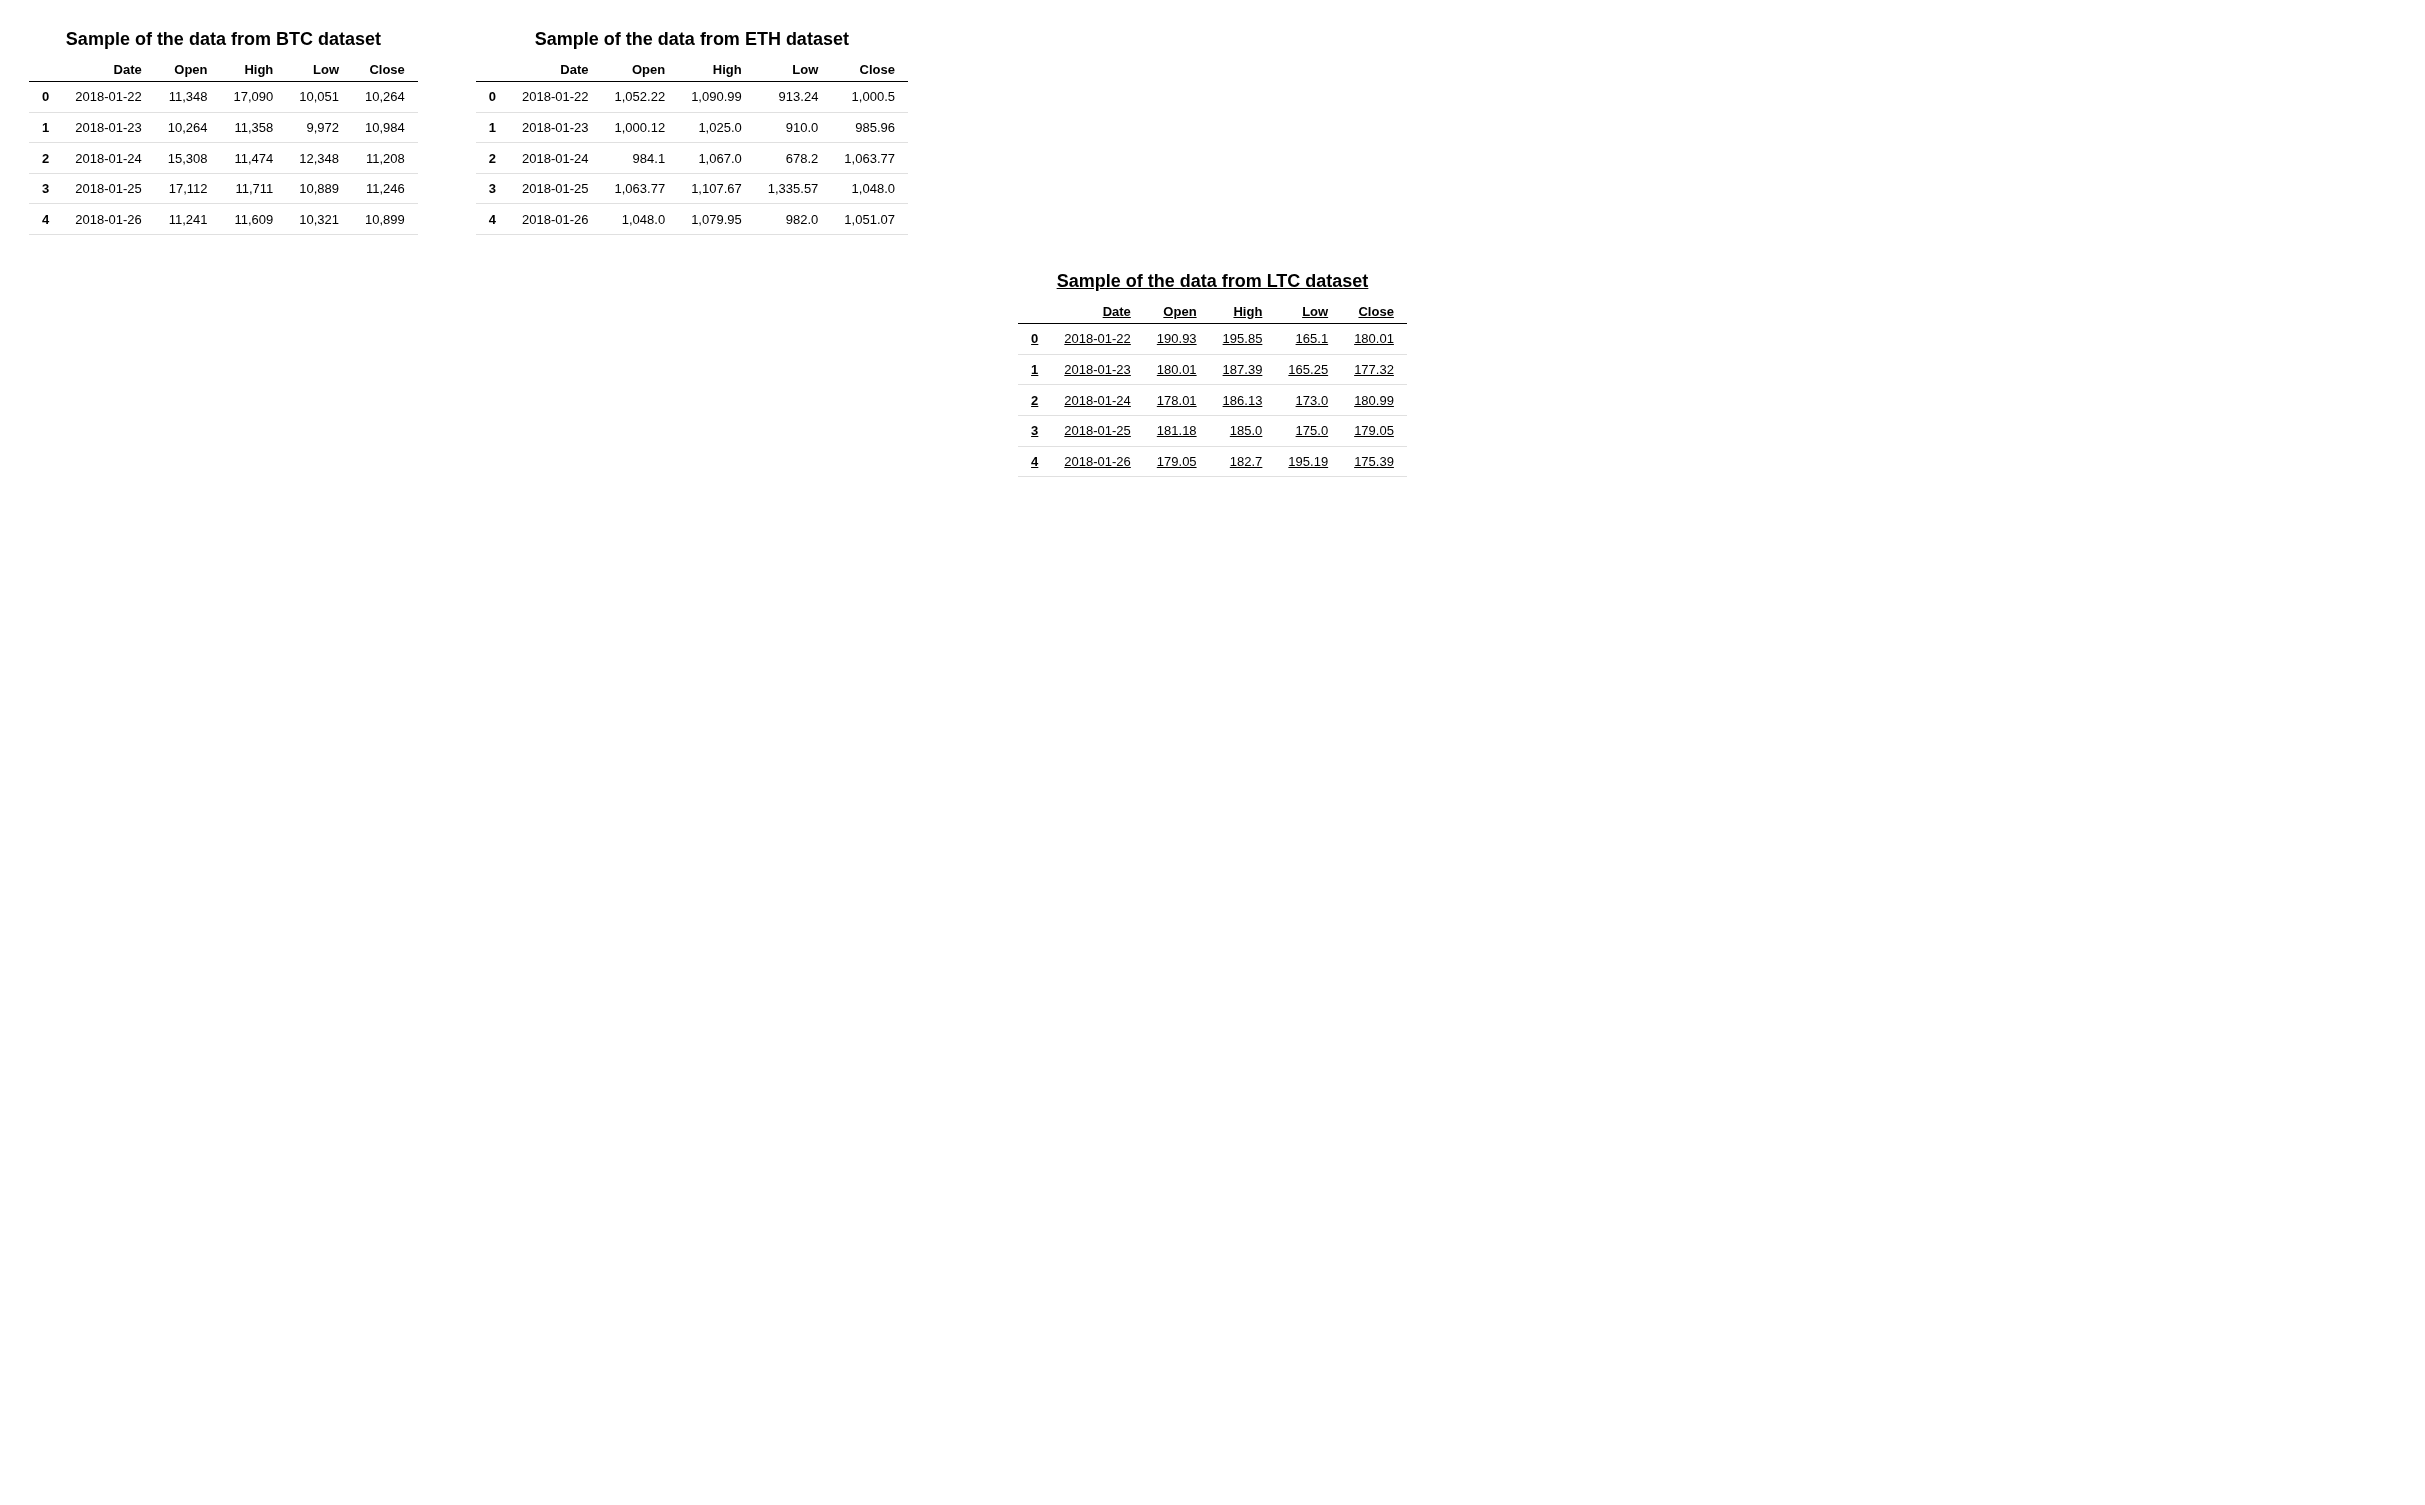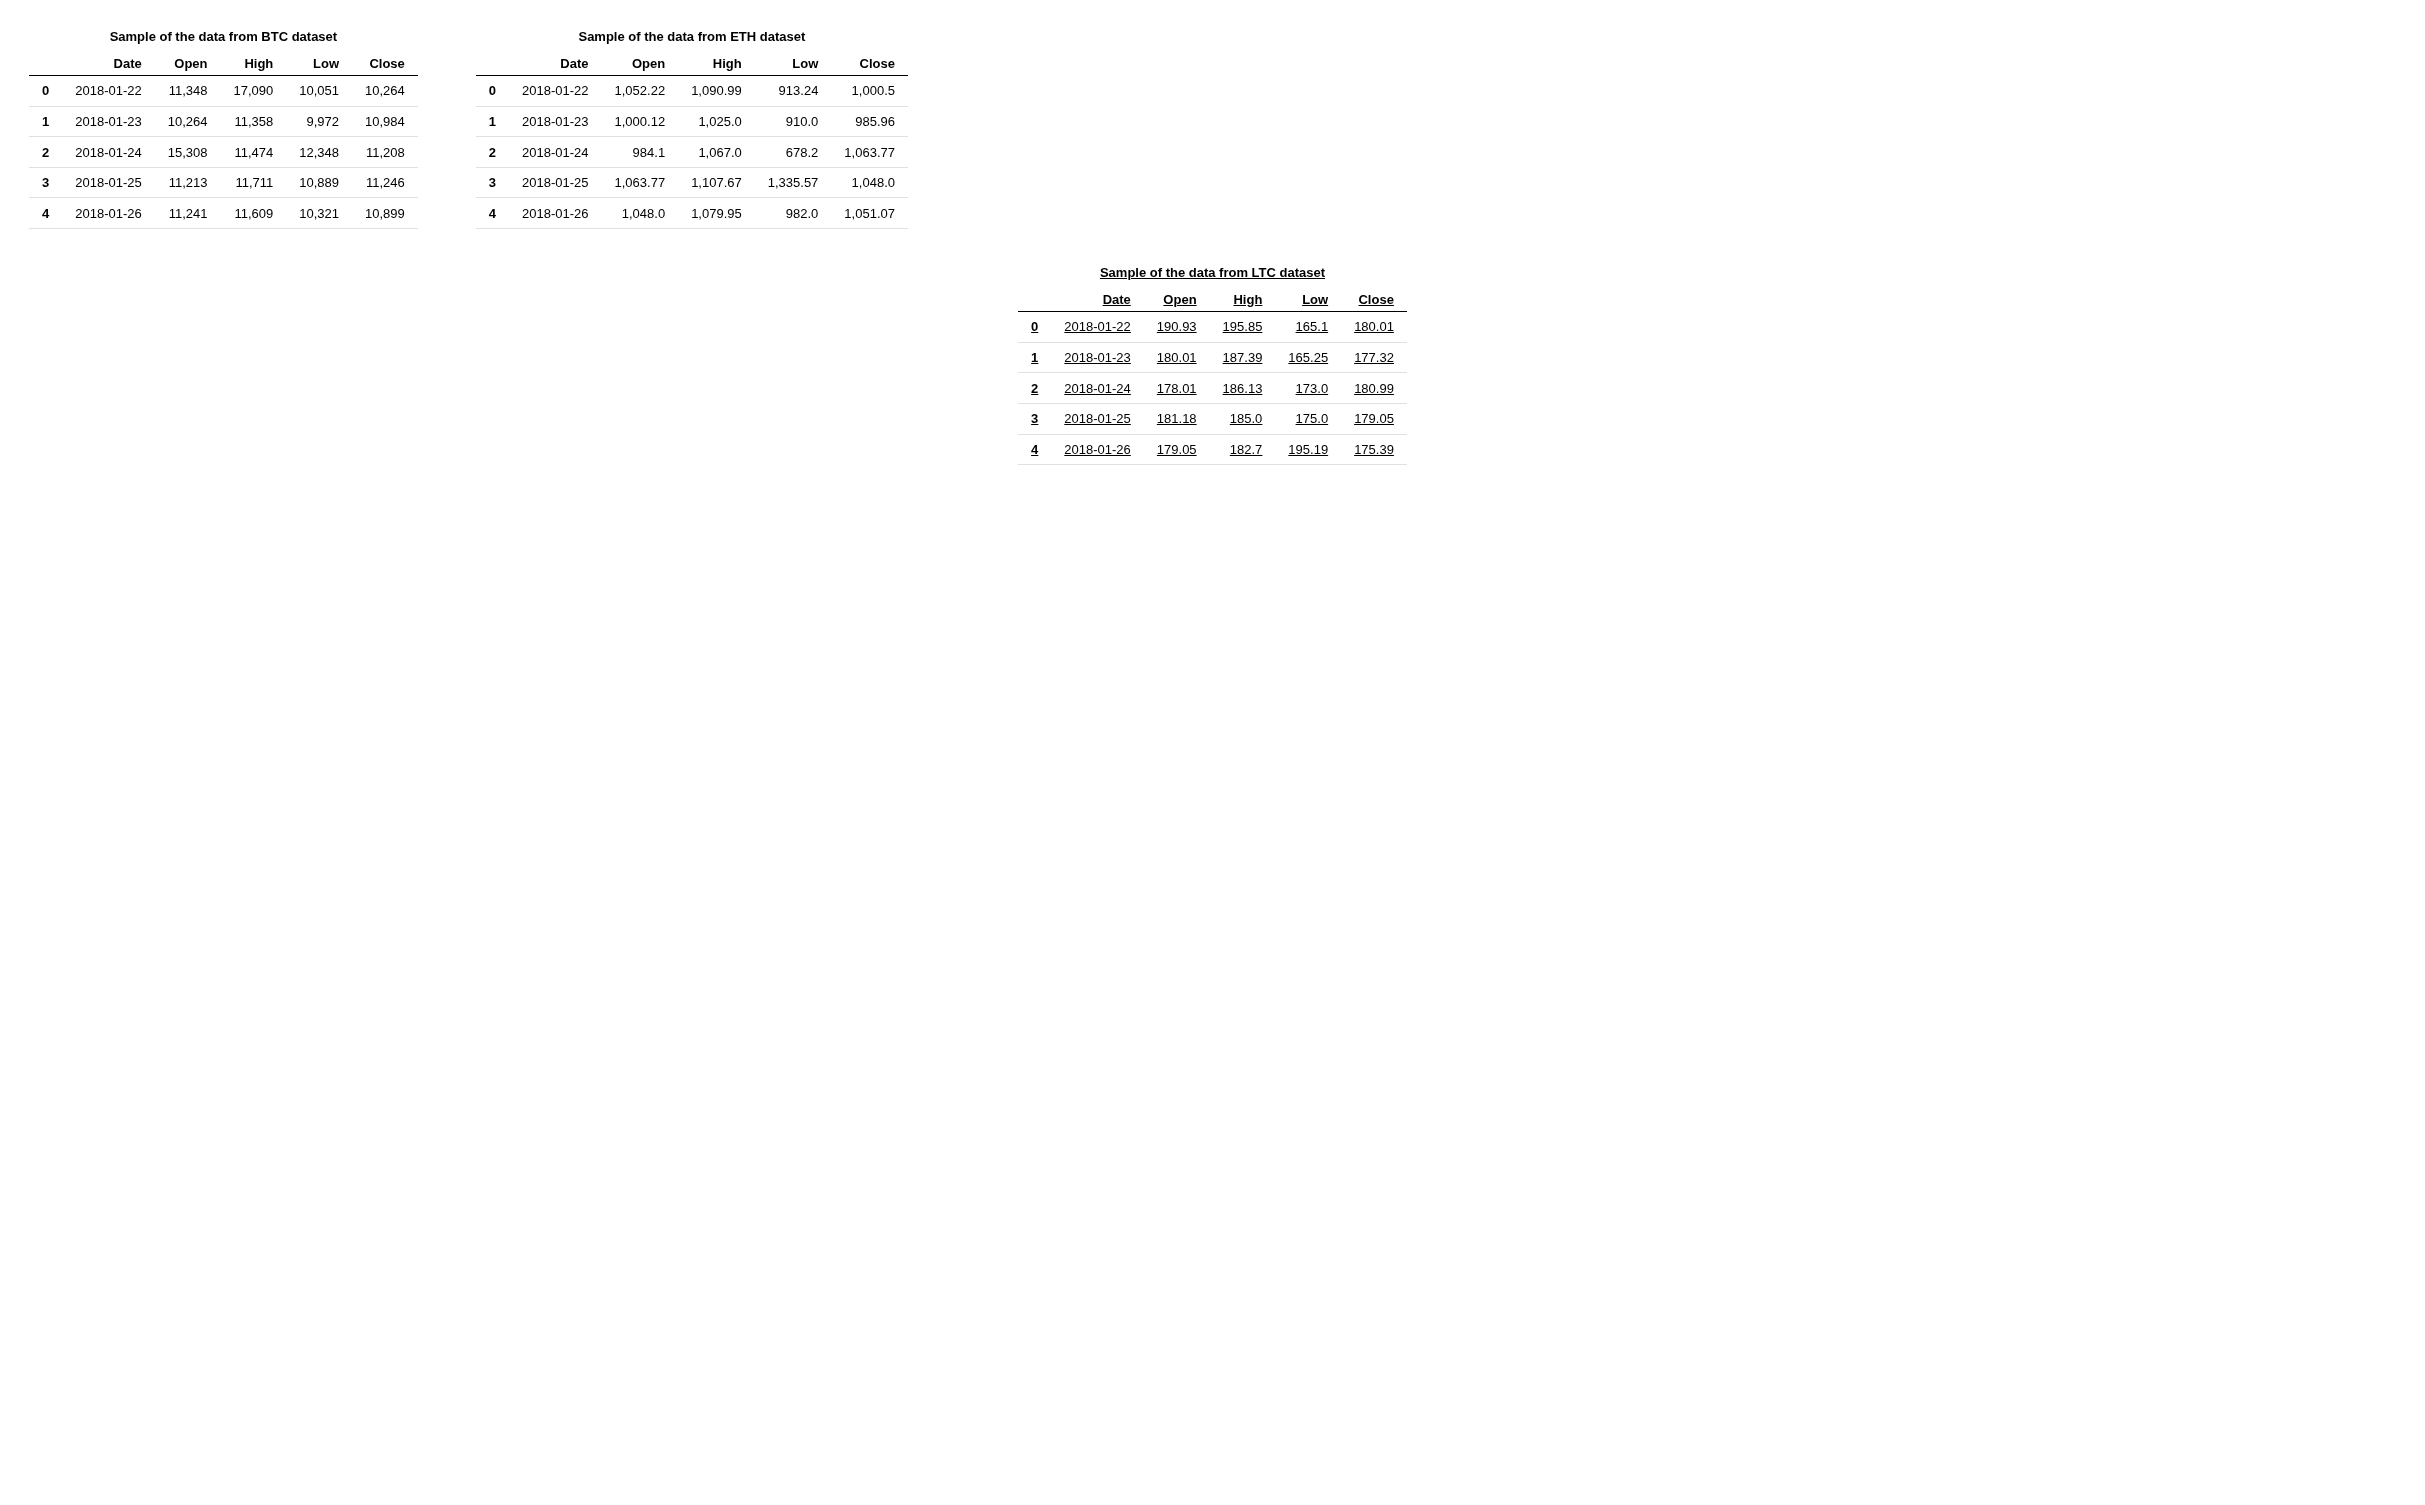--- a/index.html
+++ b/index.html
@@ -29,21 +29,21 @@
       align-items: flex-start;
       text-decoration: underline;
     }
     .table-section {
       display: flex;
       flex-direction: column;
       align-items: center;
     }
     .table-title {
       font-weight: bold;
-      font-size: 13px;
+      font-size: 18px;
       margin-bottom: 7.3px;
       text-align: center;
     }
     table {
       border-collapse: collapse;
       min-width: 290px;
     }
     table thead tr th {
       font-weight: bold;
       padding: 4.4px 13px;
@@ -109,21 +109,21 @@
               <td>2</td>
               <td>2018-01-24</td>
               <td>15,308</td>
               <td>11,474</td>
               <td>12,348</td>
               <td>11,208</td>
             </tr>
             <tr>
               <td>3</td>
               <td>2018-01-25</td>
-              <td>11,213</td>
+              <td>17,112</td>
               <td>11,711</td>
               <td>10,889</td>
               <td>11,246</td>
             </tr>
             <tr>
               <td>4</td>
               <td>2018-01-26</td>
               <td>11,241</td>
               <td>11,609</td>
               <td>10,321</td>

